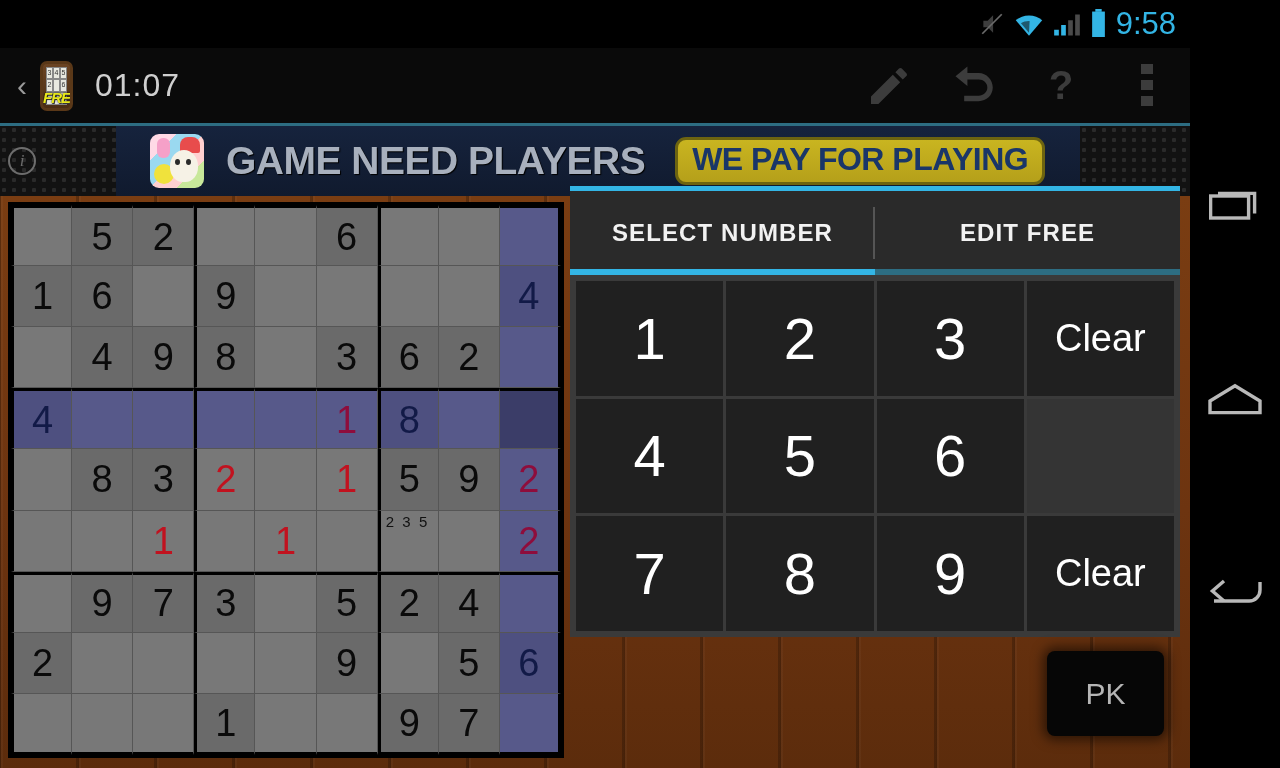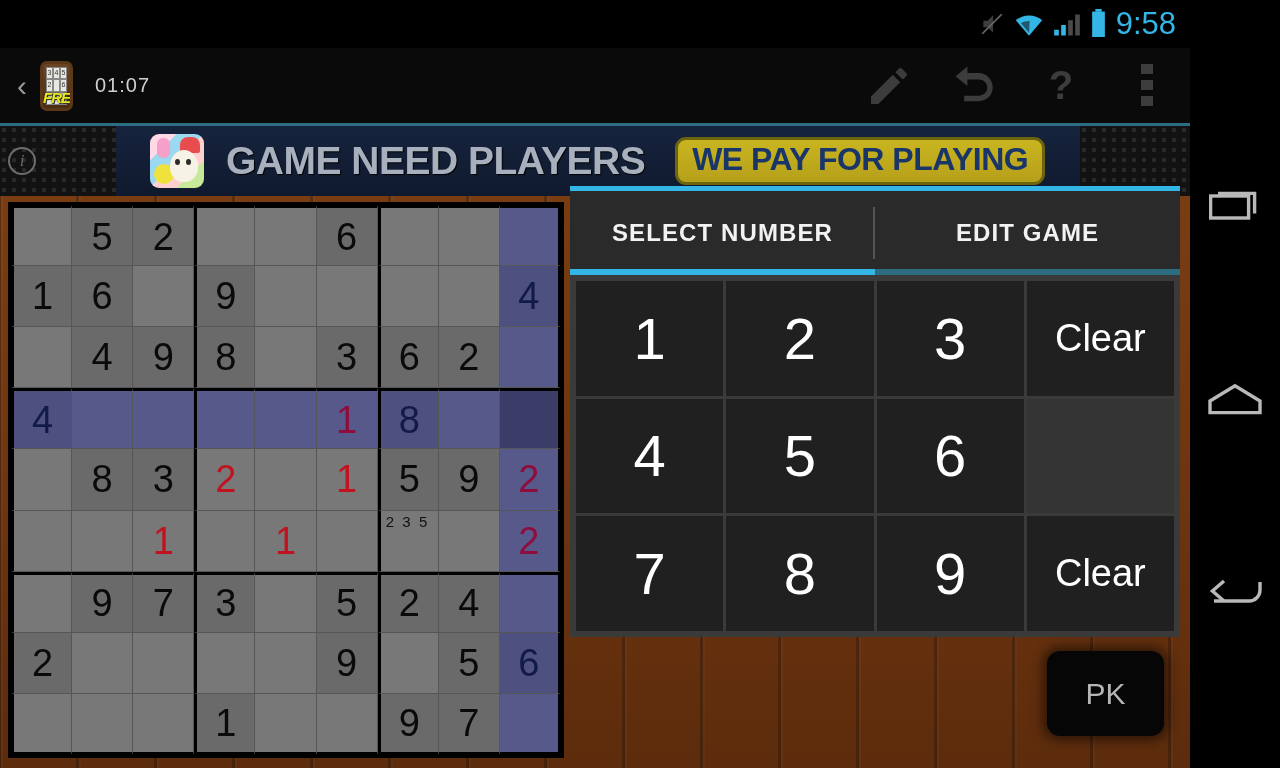--- a/index.html
+++ b/index.html
@@ -29,21 +29,21 @@
   .ab-appicon{ width:33px; height:50px; border-radius:7px;
     background:linear-gradient(#6b4423,#4a2d14);
     border:3px solid #5a3818; position:relative; overflow:hidden; margin-left:2px; }
   .ab-appicon .mini{ position:absolute; inset:3px; background:#e8e8e0;
     display:grid; grid-template-columns:repeat(3,1fr); grid-template-rows:repeat(3,1fr); }
   .ab-appicon .mini i{ border:0.5px solid #888; font-style:normal; font-size:7px;
     color:#333; text-align:center; line-height:1.5; }
   .ab-appicon .free{ position:absolute; left:0; right:0; bottom:2px; text-align:center;
      font-size:15px; font-weight:bold; color:#e8e81c; font-style:italic;
      text-shadow:0 0 2px #000,1px 1px 0 #444; letter-spacing:-1px; }
-  .ab-timer{ color:#cfcfcf; font-size:20px; margin-left:22px; letter-spacing:1px; }
+  .ab-timer{ color:#cfcfcf; font-size:32px; margin-left:22px; letter-spacing:1px; }
   .ab-spacer{ flex:1; }
   .ab-icon{ width:86px; height:78px; display:flex; align-items:center; justify-content:center; }
 
   
   #adbar{
     position:absolute; left:0; top:126px; width:1190px; height:70px;
     background:
       radial-gradient(circle at 4px 4px, #2a2a2a 2px, transparent 2.5px) 0 0/10px 10px,
       #121212;
     overflow:hidden;
@@ -118,21 +118,21 @@
   #keys{ display:grid; grid-template-columns:repeat(4,1fr); grid-template-rows:repeat(3,1fr);
      height:362px; padding:6px 6px 6px 6px; gap:3px; background:#3a3a3a; }
   .key{ background:#202020; display:flex; align-items:center; justify-content:center;
      color:#fff; }
   .key.num{ font-size:58px; font-weight:300; }
   .key.word{ font-size:38px; }
   .key.blank{ background:#343434; }
 
   
   #pk{ position:absolute; left:1047px; top:651px; width:117px; height:85px;
-     background:#060606; border-radius:13px; color:#b5b5b5; font-size:30px;
+     background:#060606; border-radius:8px; color:#b5b5b5; font-size:30px;
      display:flex; align-items:center; justify-content:center;
      box-shadow:0 0 12px 4px rgba(0,0,0,.55); }
 
   
   #navbar{ position:absolute; right:0; top:0; width:90px; height:768px;
      background:#000; display:flex; flex-direction:column;
      align-items:center; justify-content:space-around; padding:110px 0 80px; }
   .nav-btn{ width:64px; height:60px; display:flex; align-items:center; justify-content:center; }
 </style>
 </head>
@@ -398,21 +398,21 @@
     </div>
 
   <div id="panel">
     <div id="tabs">
       <div class="tab active">
         <span>SELECT NUMBER</span>
         <span class="divider"></span>
         <span class="ul"></span>
       </div>
       <div class="tab">
-        <span>EDIT GAME</span>
+        <span>EDIT FREE</span>
         <span class="ul"></span>
       </div>
     </div>
     <div id="keys">
         <div class="key num">
           <span>1</span>
         </div>
         <div class="key num">
           <span>2</span>
         </div>

